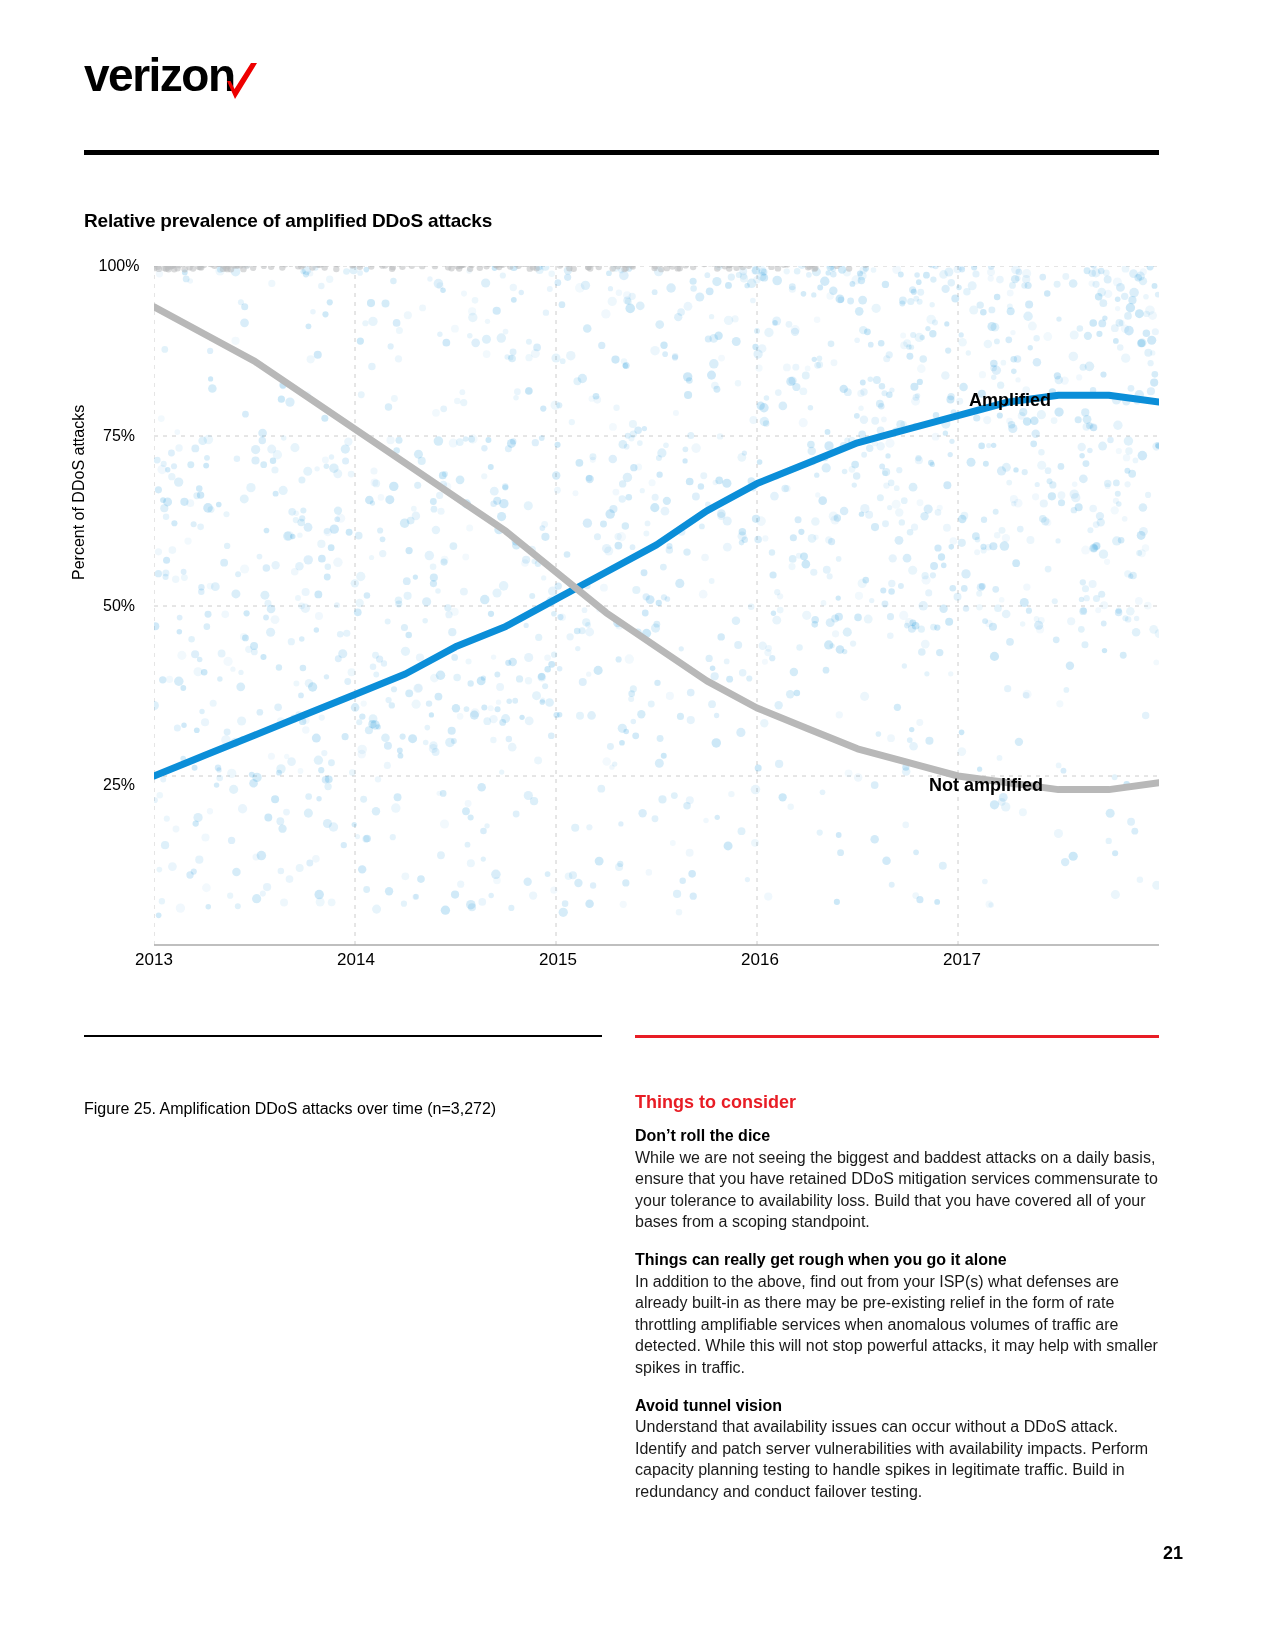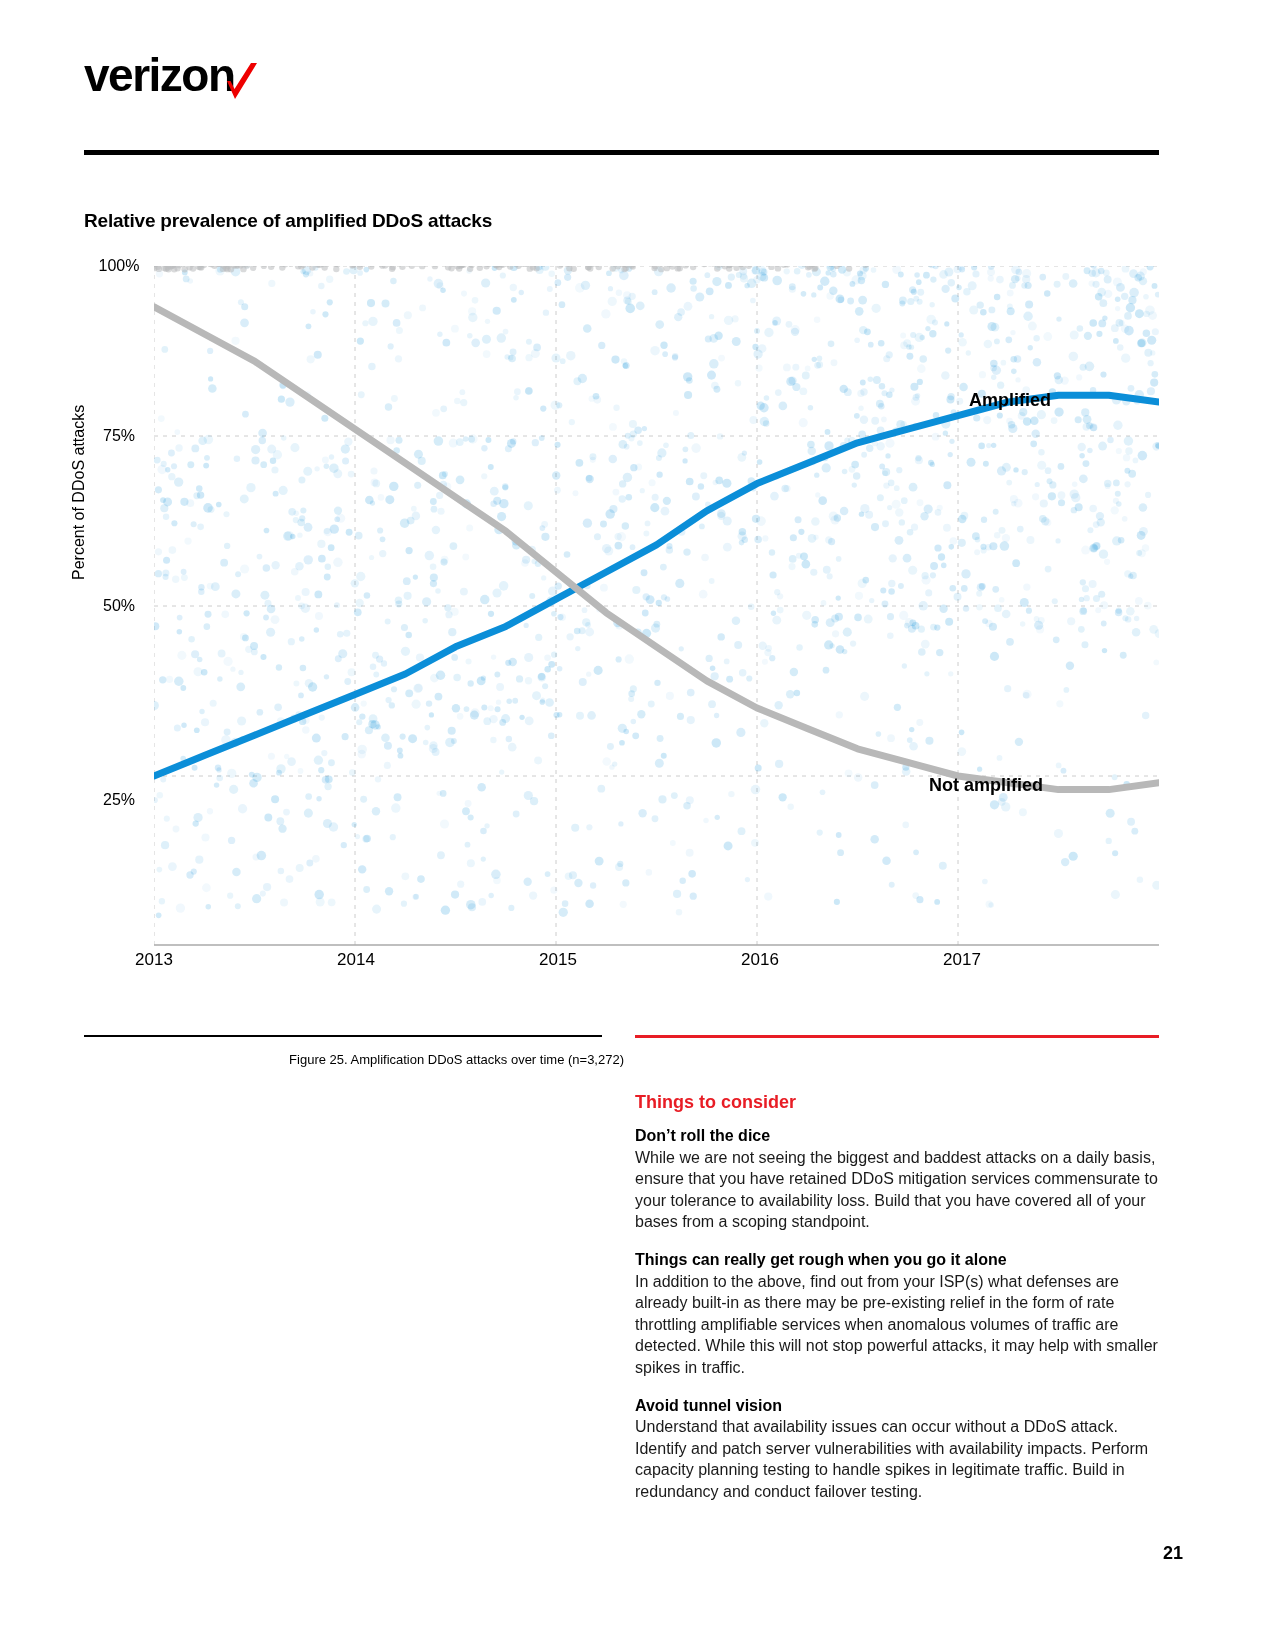--- a/index.html
+++ b/index.html
@@ -115,25 +115,24 @@
     position: absolute;
     left: 84px;
     top: 1035px;
     width: 518px;
     height: 2px;
     background: #000;
   }
   .fig-caption {
     position: absolute;
     left: 84px;
-    top: 1052px;
+    top: 1100px;
     width: 540px;
-    font-size: 13px;
+    font-size: 16px;
     color: #000;
-    text-align: right;
   }
   .tc-rule {
     position: absolute;
     left: 635px;
     top: 1035px;
     width: 524px;
     height: 3px;
     background: #e81d25;
   }
   .tc {
@@ -184,21 +183,21 @@
   <div class="header-rule"></div>
 
   <div class="chart-title">Relative prevalence of amplified DDoS attacks</div>
 
   <div class="chart-area">
     <div class="ylabel">Percent of DDoS attacks</div>
 
     <div class="ytick" style="top:16px">100%</div>
     <div class="ytick" style="top:186px">75%</div>
     <div class="ytick" style="top:356px">50%</div>
-    <div class="ytick" style="top:550px">25%</div>
+    <div class="ytick" style="top:535px">25%</div>
 
     <div class="plot">
       <svg id="plot-svg" width="1005" height="680" viewBox="0 0 1005 680" aria-hidden="true">
           <line x1="0" y1="0" x2="1005" y2="0" stroke="#cccccc" stroke-width="1" stroke-dasharray="4 5"></line>
           <line x1="0" y1="170" x2="1005" y2="170" stroke="#cccccc" stroke-width="1" stroke-dasharray="4 5"></line>
           <line x1="0" y1="340" x2="1005" y2="340" stroke="#cccccc" stroke-width="1" stroke-dasharray="4 5"></line>
           <line x1="0" y1="510" x2="1005" y2="510" stroke="#cccccc" stroke-width="1" stroke-dasharray="4 5"></line>
           <line x1="0" y1="0" x2="0" y2="680" stroke="#cccccc" stroke-width="1" stroke-dasharray="4 5"></line>
           <line x1="201" y1="0" x2="201" y2="680" stroke="#cccccc" stroke-width="1" stroke-dasharray="4 5"></line>
           <line x1="402" y1="0" x2="402" y2="680" stroke="#cccccc" stroke-width="1" stroke-dasharray="4 5"></line>

